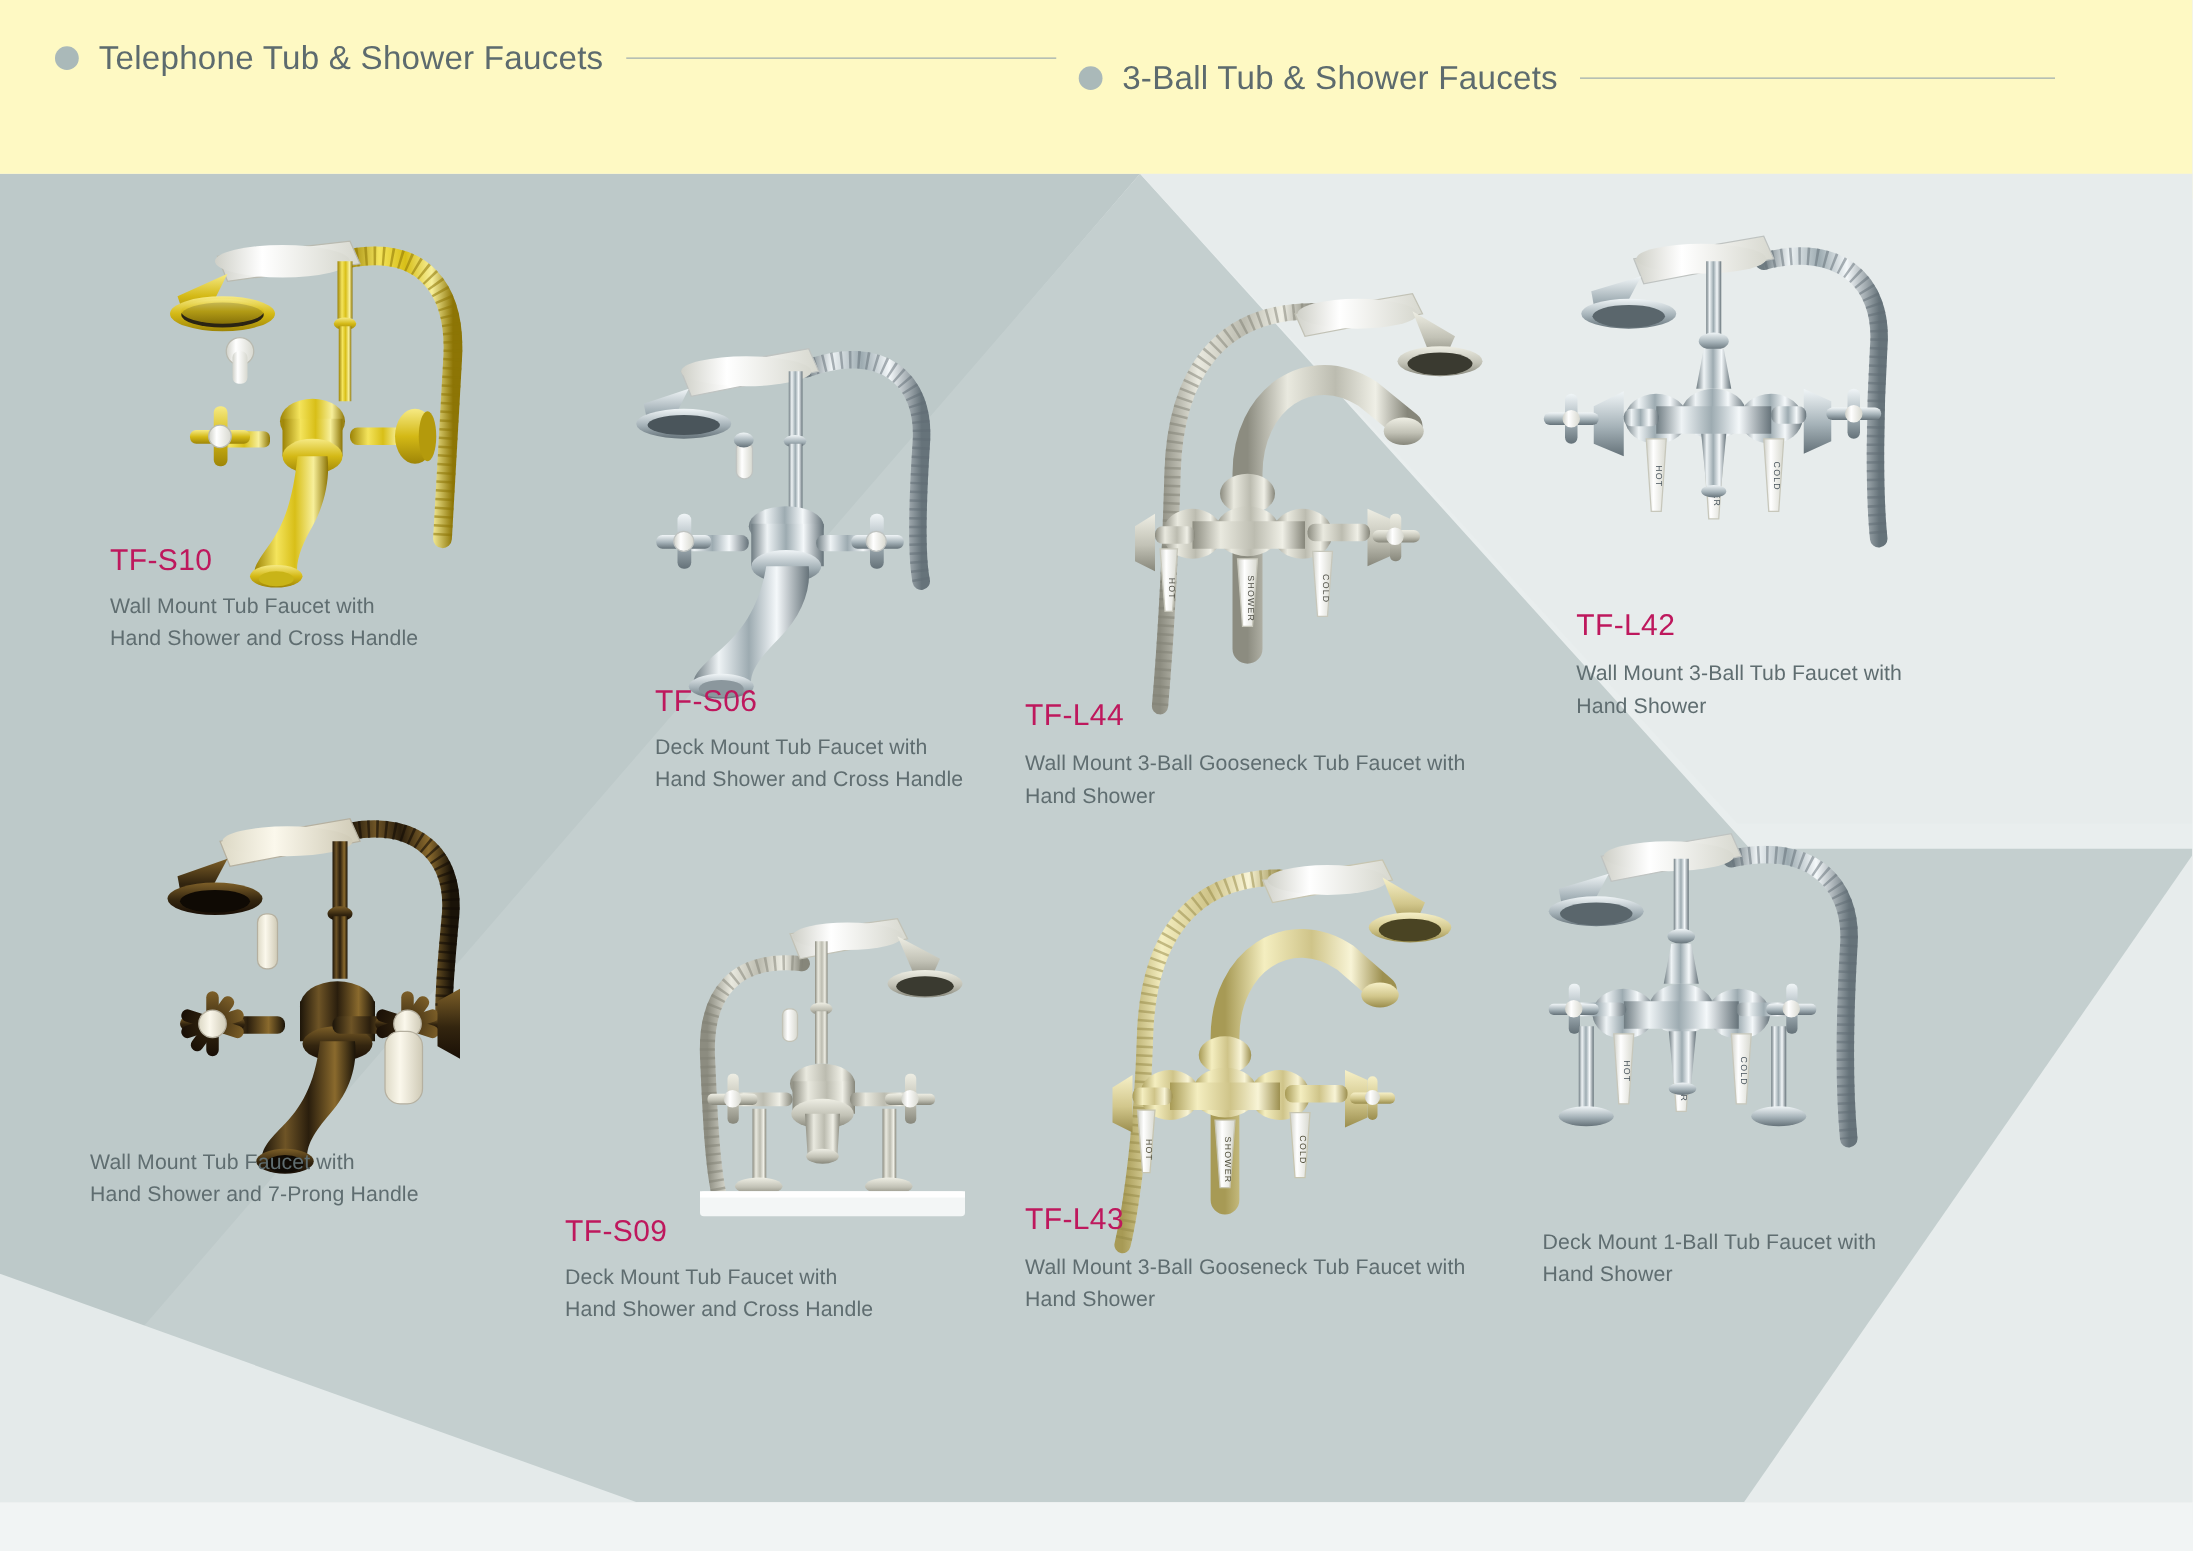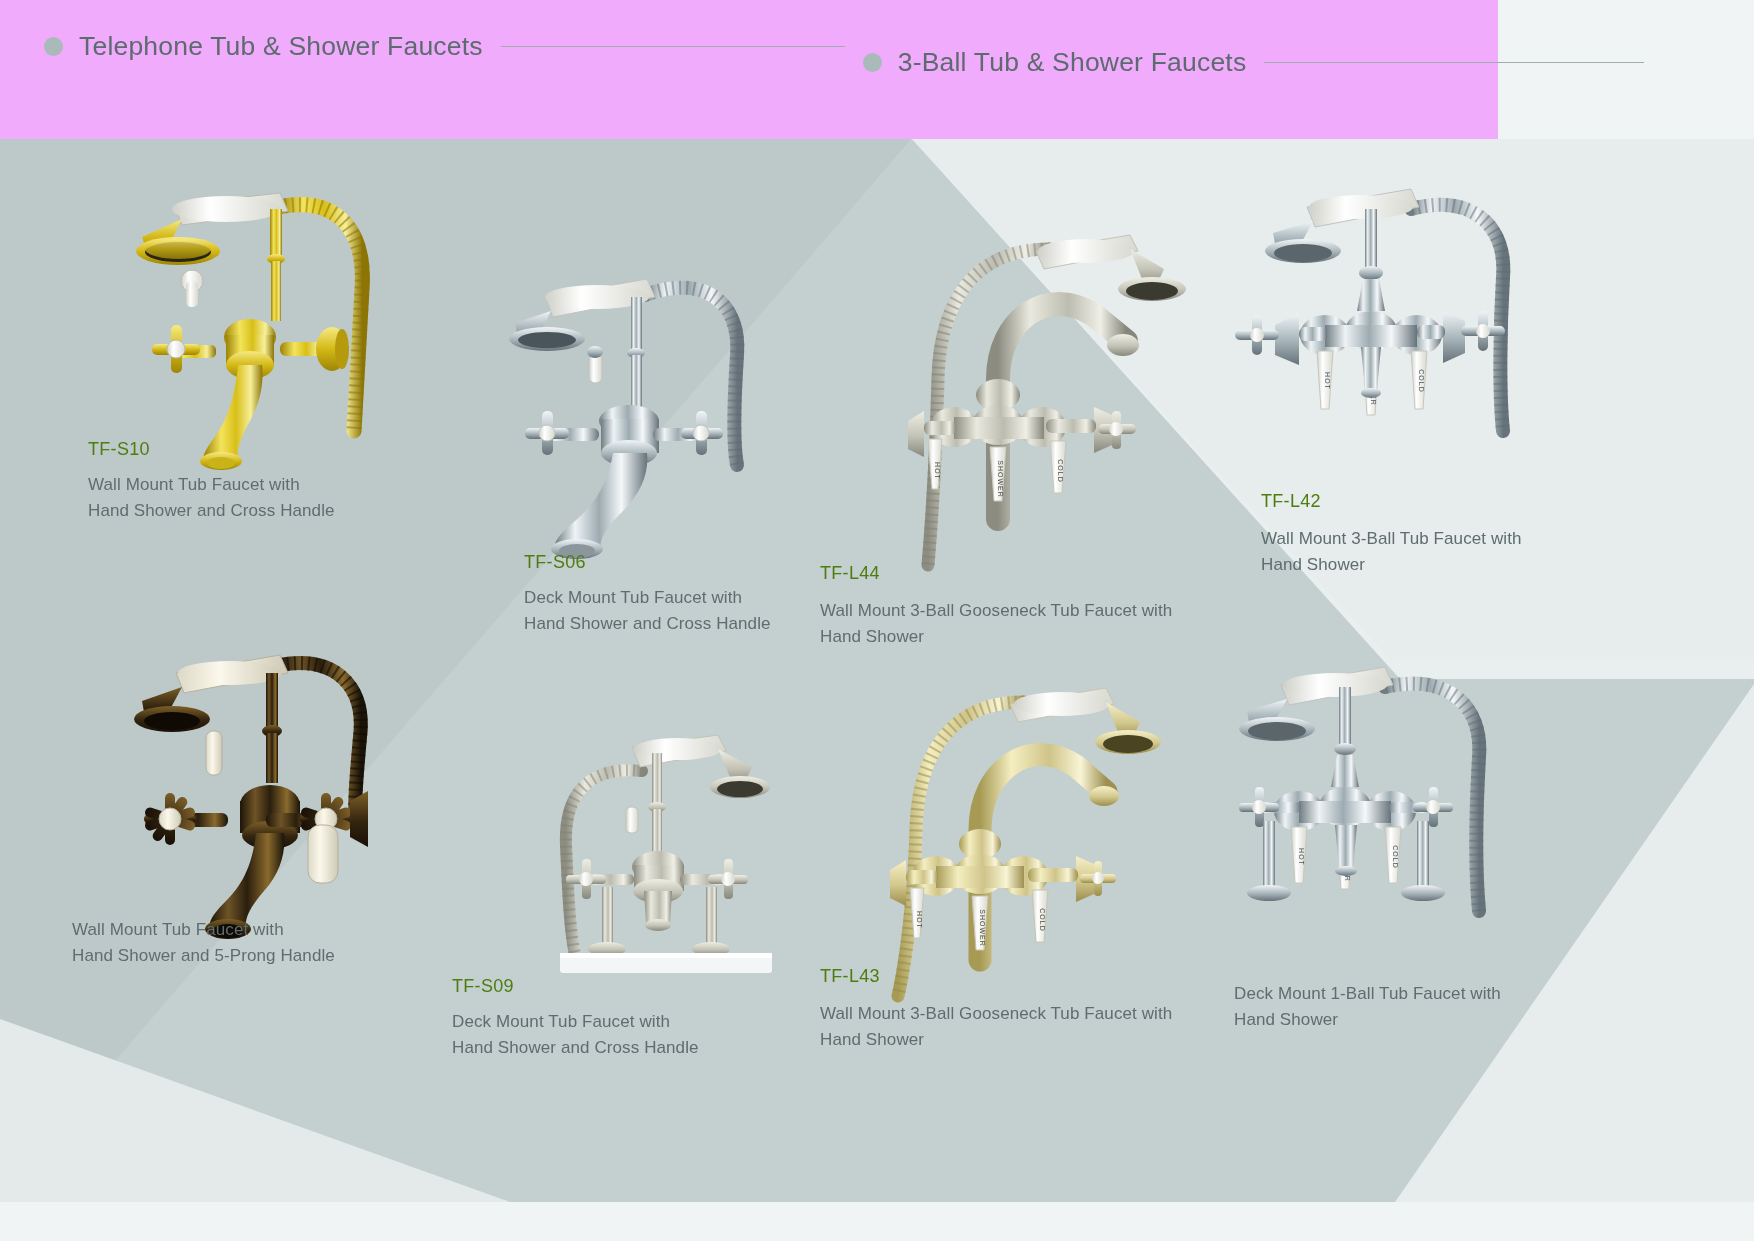--- a/index.html
+++ b/index.html
@@ -16,23 +16,23 @@
     position: relative;
     width: 1754px;
     height: 1241px;
     background: #f1f4f4;
   }
 
   
   .header {
     position: absolute;
     left: 0; top: 0;
-    width: 1498px;
+    width: 1754px;
     height: 159px;
-    background: #f0abfc;
+    background: #fef9c3;
     display: flex;
     align-items: flex-start;
   }
   .header-inner {
     position: absolute;
     left: 0; top: 26px;
     width: 1754px;
     height: 40px;
     display: flex;
     align-items: center;
@@ -117,22 +117,22 @@
     left: 0; top: 1202px;
     width: 1754px; height: 39px;
     background: #f1f4f4;
   }
 
   
   .product {
     position: absolute;
   }
   .code {
-    font-size: 18px;
-    color: #4d7c0f;
+    font-size: 24px;
+    color: #be185d;
     letter-spacing: 0.3px;
     line-height: 30px;
     white-space: nowrap;
   }
   .desc {
     font-size: 17px;
     color: #5f6d70;
     line-height: 26px;
     letter-spacing: 0.1px;
     max-width: 400px;
@@ -506,21 +506,21 @@
 
         <path d="M136 204 C132 240 120 258 106 272 C94 284 88 292 90 300 L126 300 C124 288 132 276 144 262 C160 244 166 224 164 204 Z" fill="url(#bronze)"></path>
         <ellipse cx="108" cy="300" rx="23" ry="10" fill="url(#bronzeV)"></ellipse>
         <ellipse cx="108" cy="302" rx="15" ry="7" fill="#0f0a04"></ellipse>
       </svg>
     </div>
 
     <div class="product" style="left:72px; top:770px; width:340px;">
       <div class="desc" style="margin-top:8px;">
         <span>Wall Mount Tub Faucet with</span>
-        <span>Hand Shower and 5-Prong Handle</span>
+        <span>Hand Shower and 7-Prong Handle</span>
       </div>
     </div>
 
     <div class="art" style="left:540px; top:570px;">
       <svg width="250" height="290" viewBox="0 0 250 290">
 
         <path d="M102 62 C48 56 24 86 26 136 C28 184 30 226 36 250" stroke="url(#nickel)" stroke-width="12" fill="none" stroke-linecap="round"></path>
         <path d="M102 62 C48 56 24 86 26 136 C28 184 30 226 36 250" stroke="#7f7f73" stroke-width="12" fill="none" stroke-dasharray="2 5" opacity="0.5"></path>
 
         <path d="M92 38 L178 26 L186 42 L100 58 Z" fill="url(#porc)" stroke="#c2c2b6"></path>

